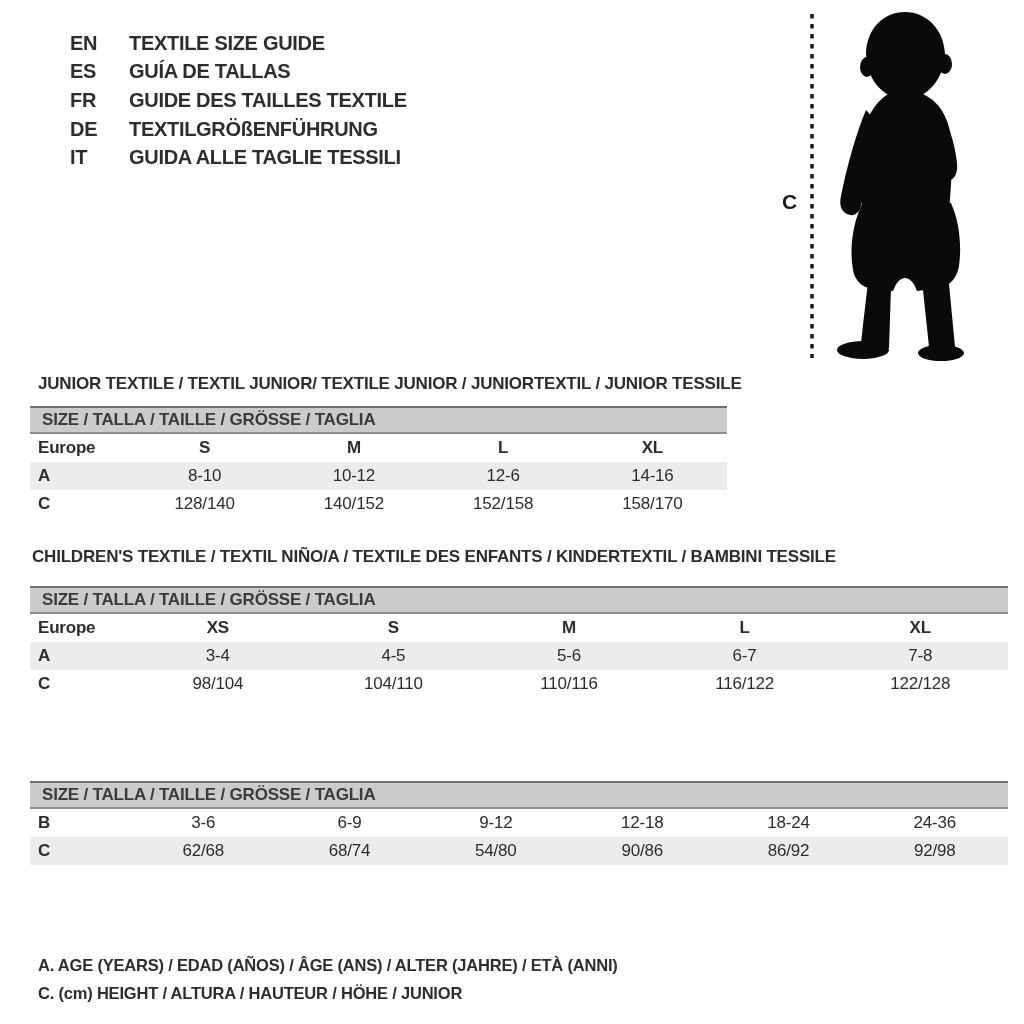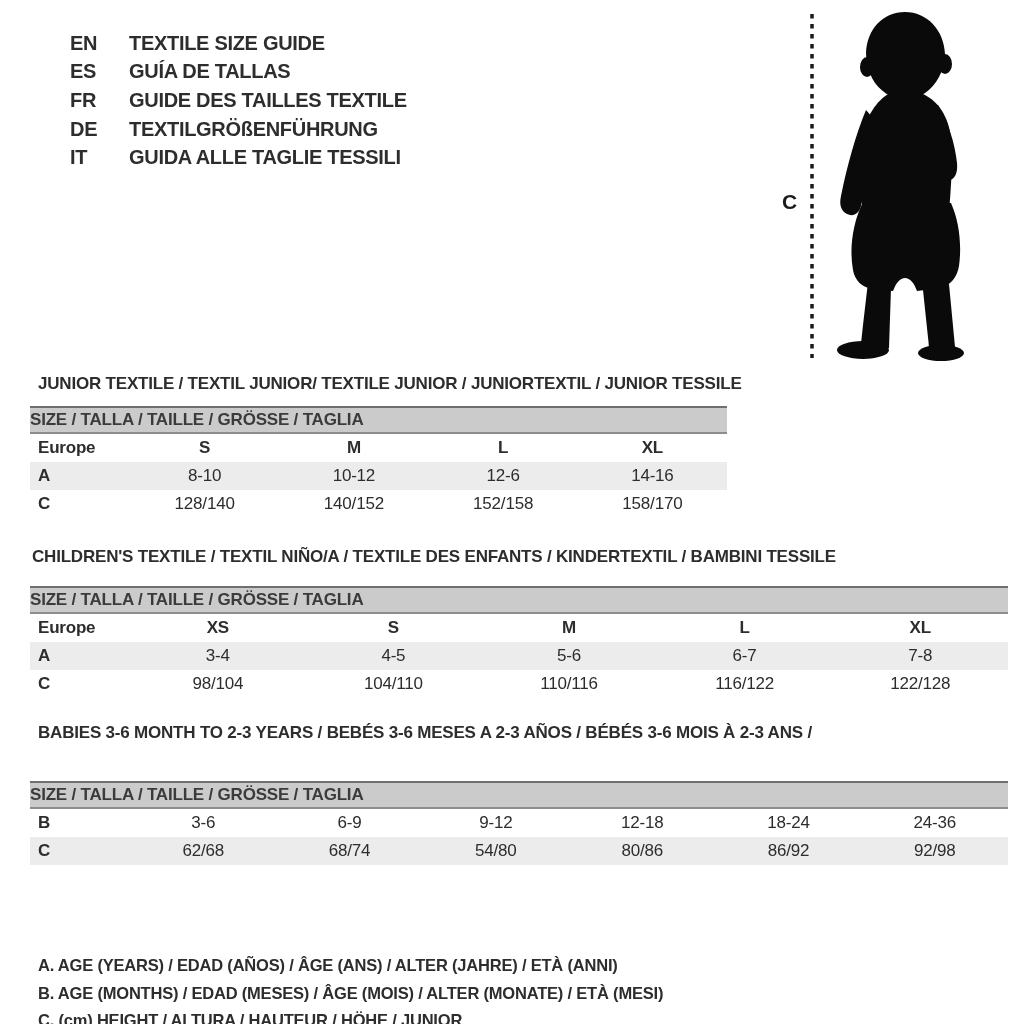--- a/index.html
+++ b/index.html
@@ -11,21 +11,21 @@
   .abs{position:absolute;}
   
   .lang-row{display:flex;height:28.6px;align-items:center;font-weight:700;font-size:20px;letter-spacing:-0.3px;}
   .lang-code{width:59px;flex:0 0 59px;margin-left:32px;}
   
   .section-heading{font-weight:700;font-size:17px;letter-spacing:-0.2px;white-space:nowrap;}
   .heading-line{line-height:28px;}
   
   .size-bar{
     background:#cbcbcb;border-top:2px solid #6f6f6f;border-bottom:2px solid #8d8d8d;
-    height:24px;line-height:24px;padding-left:0;box-sizing:content-box;
+    height:24px;line-height:24px;padding-left:12px;box-sizing:content-box;
     font-weight:700;font-size:17px;letter-spacing:-0.2px;color:#3b3b3b;
   }
   table.size-table{border-collapse:collapse;width:100%;table-layout:fixed;}
   table.size-table td{height:28px;text-align:center;font-size:17px;letter-spacing:-0.2px;padding:0;font-weight:400;}
   table.size-table td.lbl{text-align:left;padding-left:8px;font-weight:700;}
   table.size-table tr.sizes td{font-weight:700;margin-top:31px;}
   table.size-table tr.shaded{background:#ececec;}
   
   .note-line{font-weight:700;font-size:16.5px;letter-spacing:-0.2px;line-height:27.5px;white-space:nowrap;}
   svg{display:block;}
@@ -148,21 +148,20 @@
       <td>104/110</td>
       <td>110/116</td>
       <td>116/122</td>
       <td>122/128</td>
     </tr>
   </tbody>
     </table>
 </div>
 
 <div class="abs" style="left:38px;top:719px;">
-  <div class="section-heading heading-line">BABIES 3-6 MONTH TO 2-3 YEARS / BEBÉS 3-6 MESES A 2-3 AÑOS / BÉBÉS 3-6 MOIS À 2-3 ANS /</div>
 </div>
 <div class="abs" style="left:30px;top:781px;width:978px;">
   <div class="size-bar">SIZE / TALLA / TAILLE / GRÖSSE / TAGLIA</div>
   <table class="size-table">
     <colgroup>
         <col style="width:100px">
         <col>
         <col>
         <col>
         <col>
@@ -177,25 +176,24 @@
       <td>9-12</td>
       <td>12-18</td>
       <td>18-24</td>
       <td>24-36</td>
     </tr>
     <tr class="shaded">
       <td class="lbl">C</td>
       <td>62/68</td>
       <td>68/74</td>
       <td>54/80</td>
-      <td>80/86</td>
+      <td>90/86</td>
       <td>86/92</td>
       <td>92/98</td>
     </tr>
   </tbody>
     </table>
 </div>
 
 <div class="abs" style="left:38px;top:952px;">
   <div class="note-line">A. AGE (YEARS) / EDAD (AÑOS) / ÂGE (ANS) / ALTER (JAHRE) / ETÀ (ANNI)</div>
-  <div class="note-line">B. AGE (MONTHS) / EDAD (MESES) / ÂGE (MOIS) / ALTER (MONATE) / ETÀ (MESI)</div>
   <div class="note-line">C. (cm) HEIGHT / ALTURA / HAUTEUR / HÖHE / JUNIOR</div>
 </div>
 
 </body></html>

